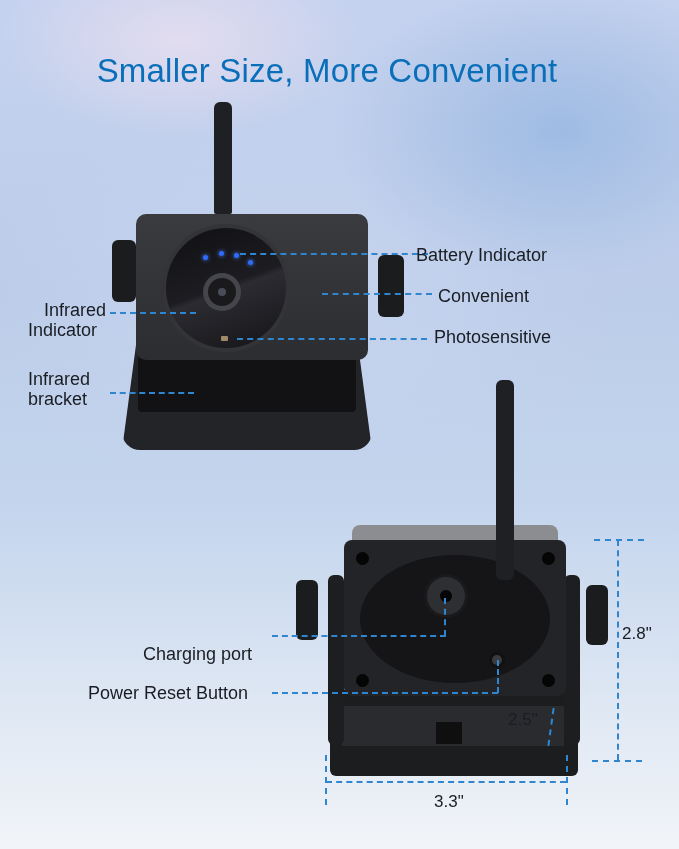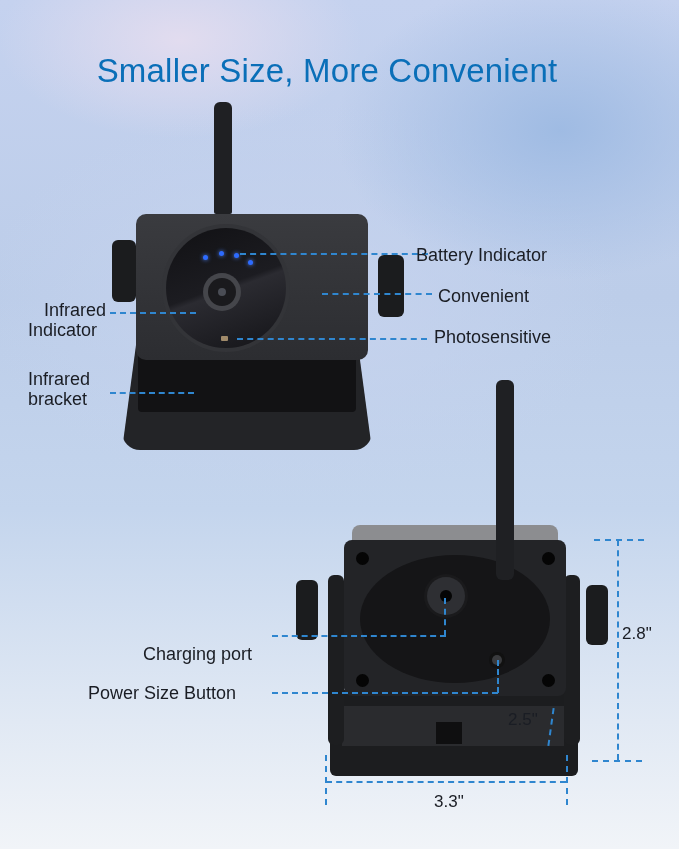--- a/index.html
+++ b/index.html
@@ -92,21 +92,21 @@
 
   <div class="abs" style="left:202px;top:275px;width:10px;height:10px;border-radius:50%;background:#3a3b3e;box-shadow:0 0 0 3px #111;"></div>
 
   <div class="abs" style="left:206px;top:0px;width:18px;height:200px;background:#1f2023;border-radius:6px;"></div>
 </div>
 
 <div class="abs label" style="left:143px;top:644px;">Charging port</div>
 <div class="dash" style="left:272px;top:635px;width:174px;"></div>
 <div class="vdash" style="left:444px;top:598px;height:38px;"></div>
 
-<div class="abs label" style="left:88px;top:683px;">Power Size Button</div>
+<div class="abs label" style="left:88px;top:683px;">Power Reset Button</div>
 <div class="dash" style="left:272px;top:692px;width:226px;"></div>
 <div class="vdash" style="left:497px;top:660px;height:33px;"></div>
 
 <div class="dash" style="left:594px;top:539px;width:50px;"></div>
 <div class="dash" style="left:592px;top:760px;width:50px;"></div>
 <div class="vdash" style="left:617px;top:540px;height:220px;"></div>
 <div class="abs dim" style="left:622px;top:624px;">2.8"</div>
 
 <div class="abs dim" style="left:508px;top:710px;">2.5"</div>
 <div class="vdash" style="left:550px;top:708px;height:38px;transform:rotate(8deg);"></div>

